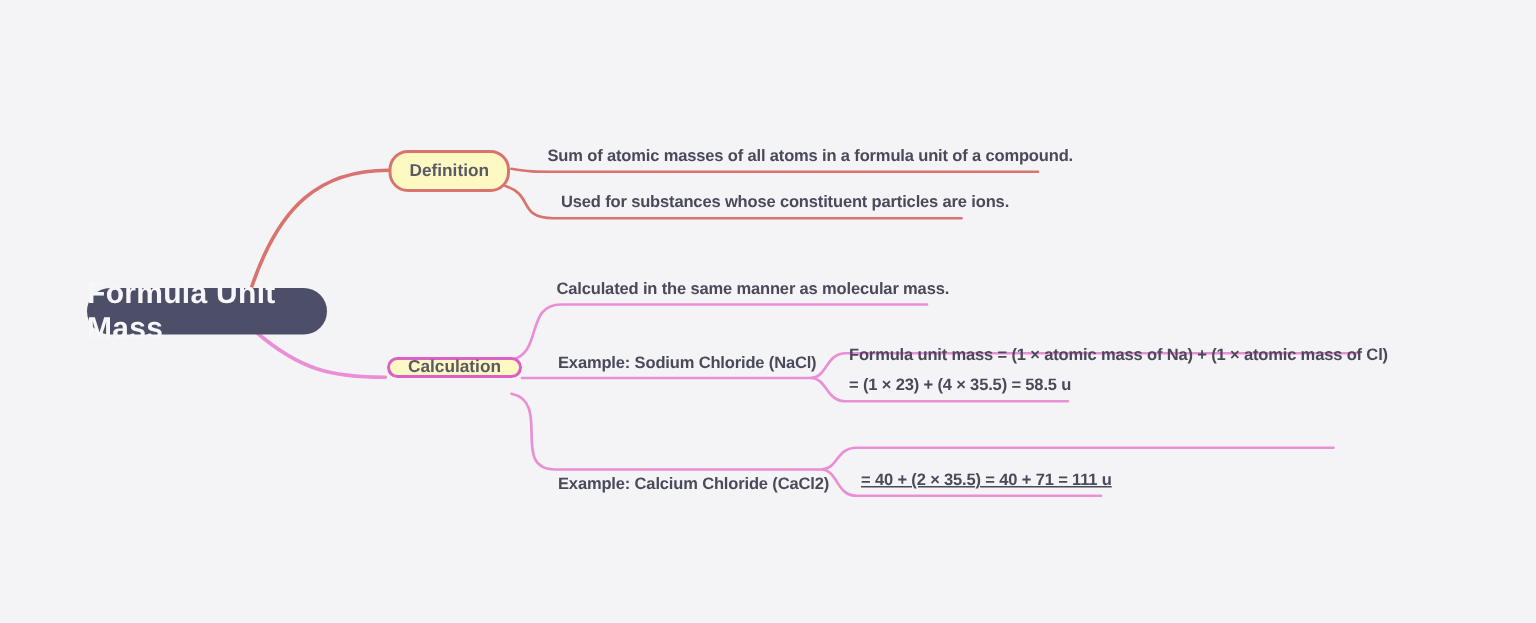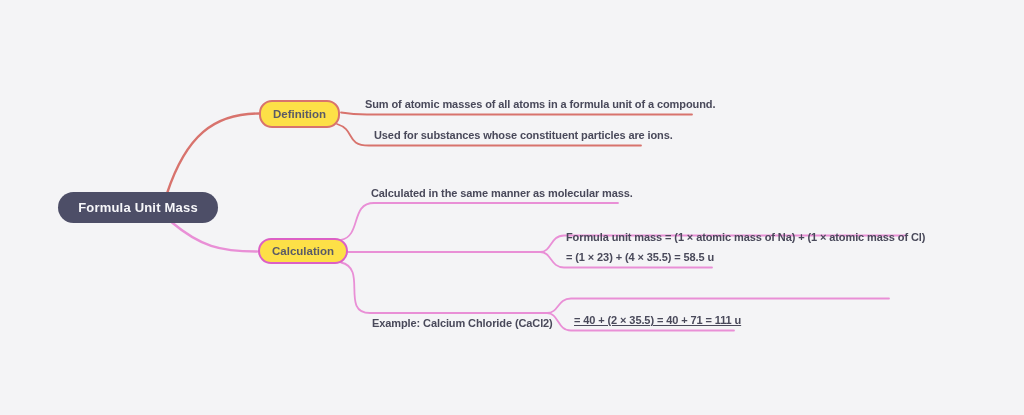--- a/index.html
+++ b/index.html
@@ -21,45 +21,45 @@
     width: 1024px;
     height: 415px;
   }
   .root-node {
     position: absolute;
     left: 58px; top: 192px;
     width: 160px; height: 31px;
     border-radius: 16px;
     background: #4d4e67;
     color: #f7f7fa;
-    font-size: 13px;
+    font-size: 20px;
     font-weight: 600;
     letter-spacing: 0.2px;
     display: flex;
     align-items: center;
     justify-content: center;
     box-sizing: border-box;
     cursor: default;
   }
   .branch-node {
     position: absolute;
-    background: #fde047;
+    background: #fef9c3;
     border: 2px solid #15803d;
     border-radius: 13px;
     box-sizing: border-box;
     color: #5a5a66;
     font-size: 11.5px;
     font-weight: 600;
     display: flex;
     align-items: center;
     justify-content: center;
     cursor: default;
   }
   .node-definition  { left: 259px; top: 100px; width: 81px; height: 28px; }
-  .node-calculation { left: 258px; top: 238px; width: 90px; height: 26px; }
+  .node-calculation { left: 258px; top: 238px; width: 90px; height: 14px; }
   .leaf-text {
     position: absolute;
     font-size: 11px;
     font-weight: 600;
     letter-spacing: -0.1px;
     color: #49495a;
     white-space: nowrap;
     line-height: 14px;
     height: 14px;
     cursor: default;
@@ -100,18 +100,19 @@
 
   <div class="branch-node node-definition" style="border-color: rgb(216, 115, 109);">Definition</div>
 
   <div class="branch-node node-calculation" style="border-color: rgb(220, 96, 197);">Calculation</div>
 
   <div class="leaf-text t-def-1">Sum of atomic masses of all atoms in a formula unit of a compound.</div>
   <div class="leaf-text t-def-2">Used for substances whose constituent particles are ions.</div>
 
   <div class="leaf-text t-calc-0">Calculated in the same manner as molecular mass.</div>
 
+  <div class="leaf-text t-nacl">Example: Sodium Chloride (NaCl)</div>
   <div class="leaf-text t-nacl-f1">Formula unit mass = (1 × atomic mass of Na) + (1 × atomic mass of Cl)</div>
   <div class="leaf-text t-nacl-f2">= (1 × 23) + (4 × 35.5) = 58.5 u</div>
 
   <div class="leaf-text t-cacl">Example: Calcium Chloride (CaCl2)</div>
   <div class="leaf-text t-cacl-f2">= 40 + (2 × 35.5) = 40 + 71 = 111 u</div>
 </div>
 
 </body></html>

